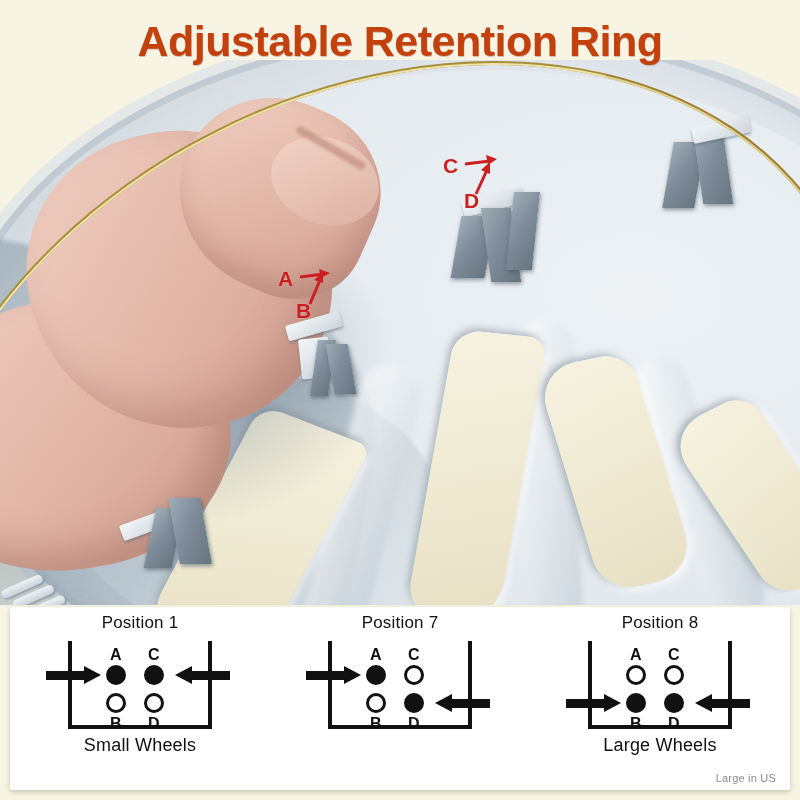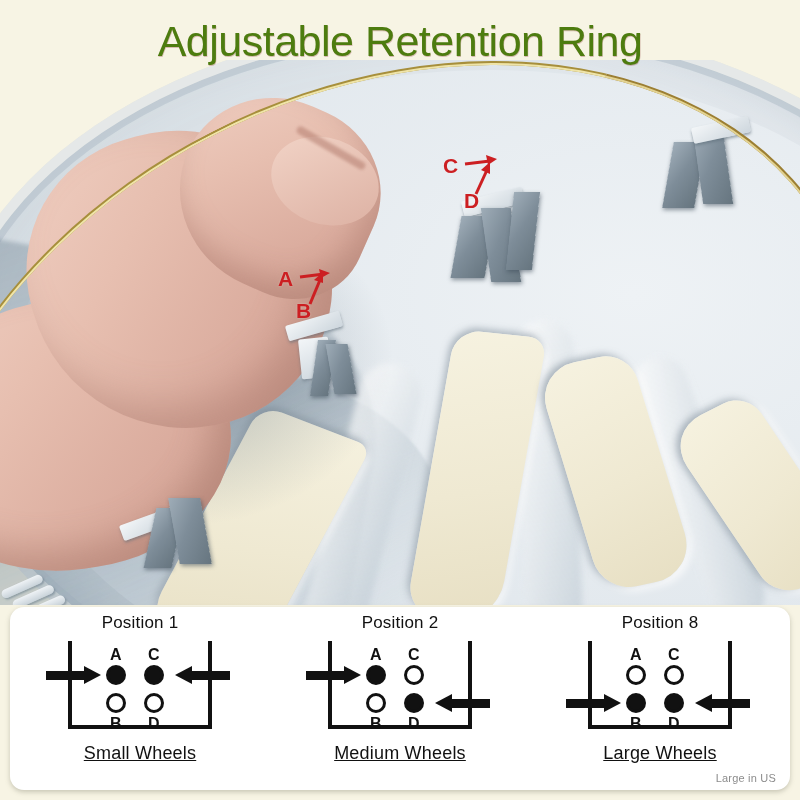--- a/index.html
+++ b/index.html
@@ -11,21 +11,21 @@
     overflow:hidden;
   }
 
   
   #title-bar{
     position:absolute; left:0; top:0; width:800px; height:82px;
     display:flex; align-items:center; justify-content:center;
     z-index:40;
   }
   #page-title{
-    font-size:43px; font-weight:normal; color:#4d7c0f;
+    font-size:43px; font-weight:bold; color:#c2410c;
     letter-spacing:-0.5px; line-height:1;
     text-shadow:0.5px 0.5px 0 rgba(120,20,25,.25);
   }
 
   
   #photo{
     position:absolute; left:0; top:60px; width:800px; height:545px;
     overflow:hidden; z-index:10;
     background:#f7f4e4;
   }
@@ -207,37 +207,37 @@
     position:absolute; z-index:32;
     color:#cc1f22; font-weight:bold; font-size:21px;
     line-height:1;
     text-shadow:0 0 2px rgba(255,255,255,.35);
   }
   .callout-arrow{ position:absolute; z-index:32; }
 
   
   #bottom-panel{
     position:absolute; left:10px; top:607px; width:780px; height:183px;
-    background:#ffffff; border-radius:14px;
+    background:#ffffff; border-radius:2px;
     box-shadow:0 2px 5px rgba(110,110,90,.35);
     z-index:50;
   }
   #diagram-row{
     position:absolute; inset:0;
     display:flex; align-items:stretch; justify-content:space-around;
   }
   .diagram-cell{
     position:relative; width:246px; padding-top:6px;
     display:flex; flex-direction:column; align-items:center;
   }
   .pos-title{
     font-size:17px; color:#111; margin-bottom:4px; letter-spacing:.2px;
   }
   .pos-caption{
-    font-size:18px; color:#111; margin-top:10px; letter-spacing:.2px;text-decoration:underline;
+    font-size:18px; color:#111; margin-top:2px; letter-spacing:.2px;
   }
   .bracket-wrap{
     position:relative; width:200px; height:96px;
   }
   .bracket{
     position:absolute; left:28px; top:4px; width:144px; height:88px;
     border-left:4px solid #111;
     border-right:4px solid #111;
     border-bottom:4px solid #111;
   }
@@ -395,41 +395,40 @@
           </div>
         <div class="arrow right-arrow" style="right:10px; top:29px; width:60px;">
             <div class="shaft"></div>
             <div class="head"></div>
           </div>
       </div>
       <div class="pos-caption">Small Wheels</div>
     </div>
 
     <div class="diagram-cell">
-      <div class="pos-title">Position 2</div>
+      <div class="pos-title">Position 7</div>
       <div class="bracket-wrap">
         <div class="bracket"></div>
         <div class="hole-label col-ab lbl-top" style="left:70px;">A</div>
         <div class="hole-label col-cd lbl-top" style="left:108px;">C</div>
         <div class="hole col-ab row-top filled"></div>
         <div class="hole col-cd row-top"></div>
         <div class="hole col-ab row-bot"></div>
         <div class="hole col-cd row-bot filled"></div>
         <div class="hole-label col-ab lbl-bot" style="left:70px;">B</div>
         <div class="hole-label col-cd lbl-bot" style="left:108px;">D</div>
         <div class="arrow left-arrow" style="left:6px;  top:29px; width:60px;">
             <div class="shaft"></div>
             <div class="head"></div>
           </div>
         <div class="arrow right-arrow" style="right:10px; top:57px; width:60px;">
             <div class="shaft"></div>
             <div class="head"></div>
           </div>
       </div>
-      <div class="pos-caption">Medium Wheels</div>
     </div>
 
     <div class="diagram-cell">
       <div class="pos-title">Position 8</div>
       <div class="bracket-wrap">
         <div class="bracket"></div>
         <div class="hole-label col-ab lbl-top" style="left:70px;">A</div>
         <div class="hole-label col-cd lbl-top" style="left:108px;">C</div>
         <div class="hole col-ab row-top"></div>
         <div class="hole col-cd row-top"></div>

